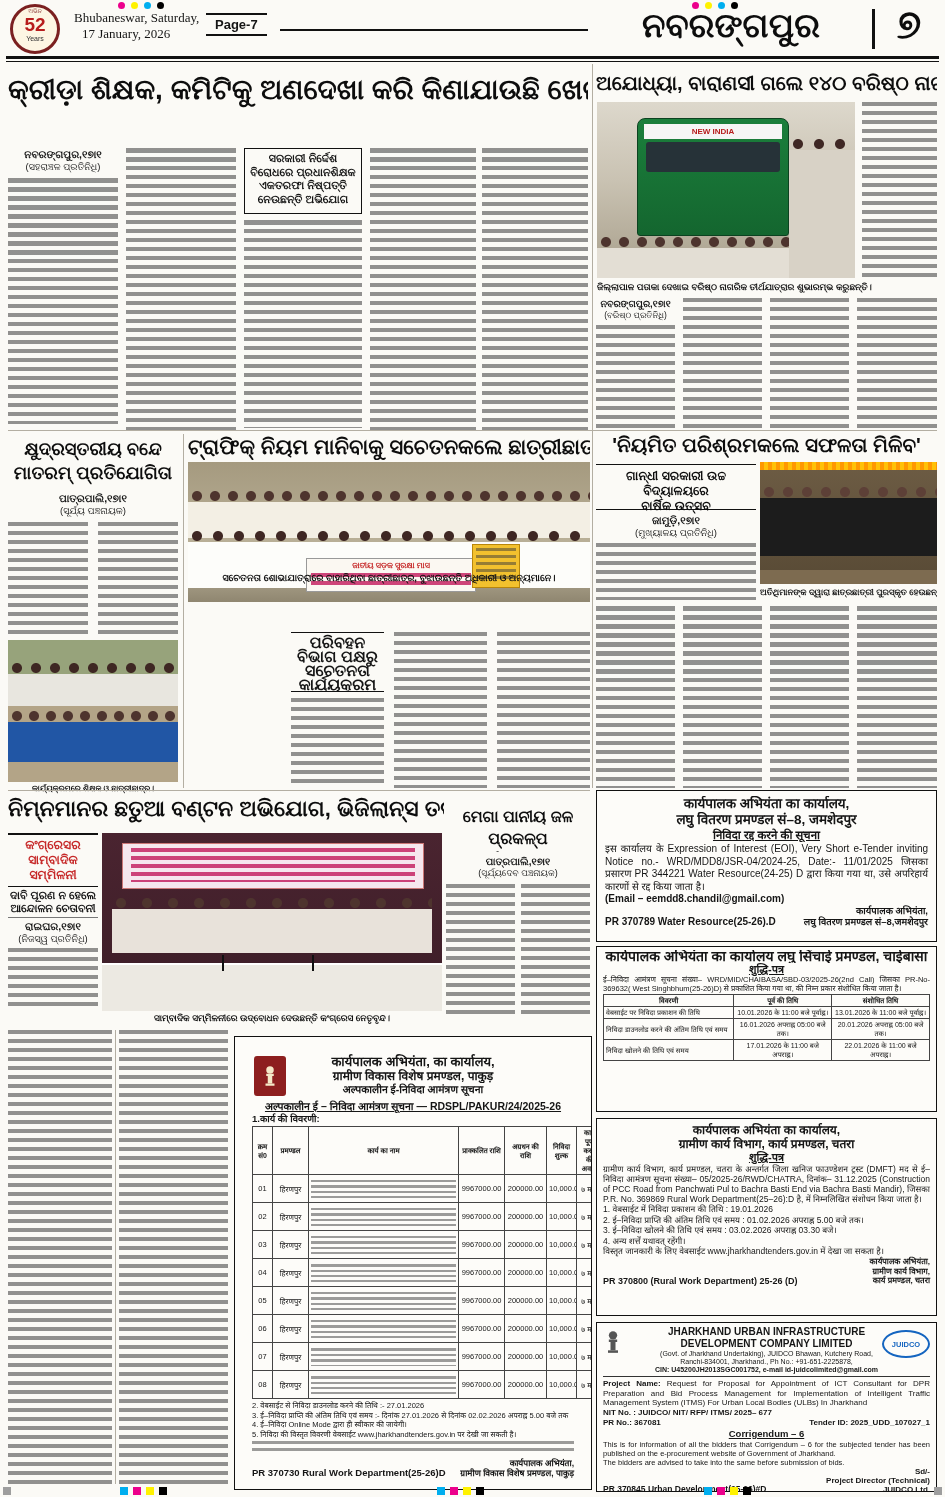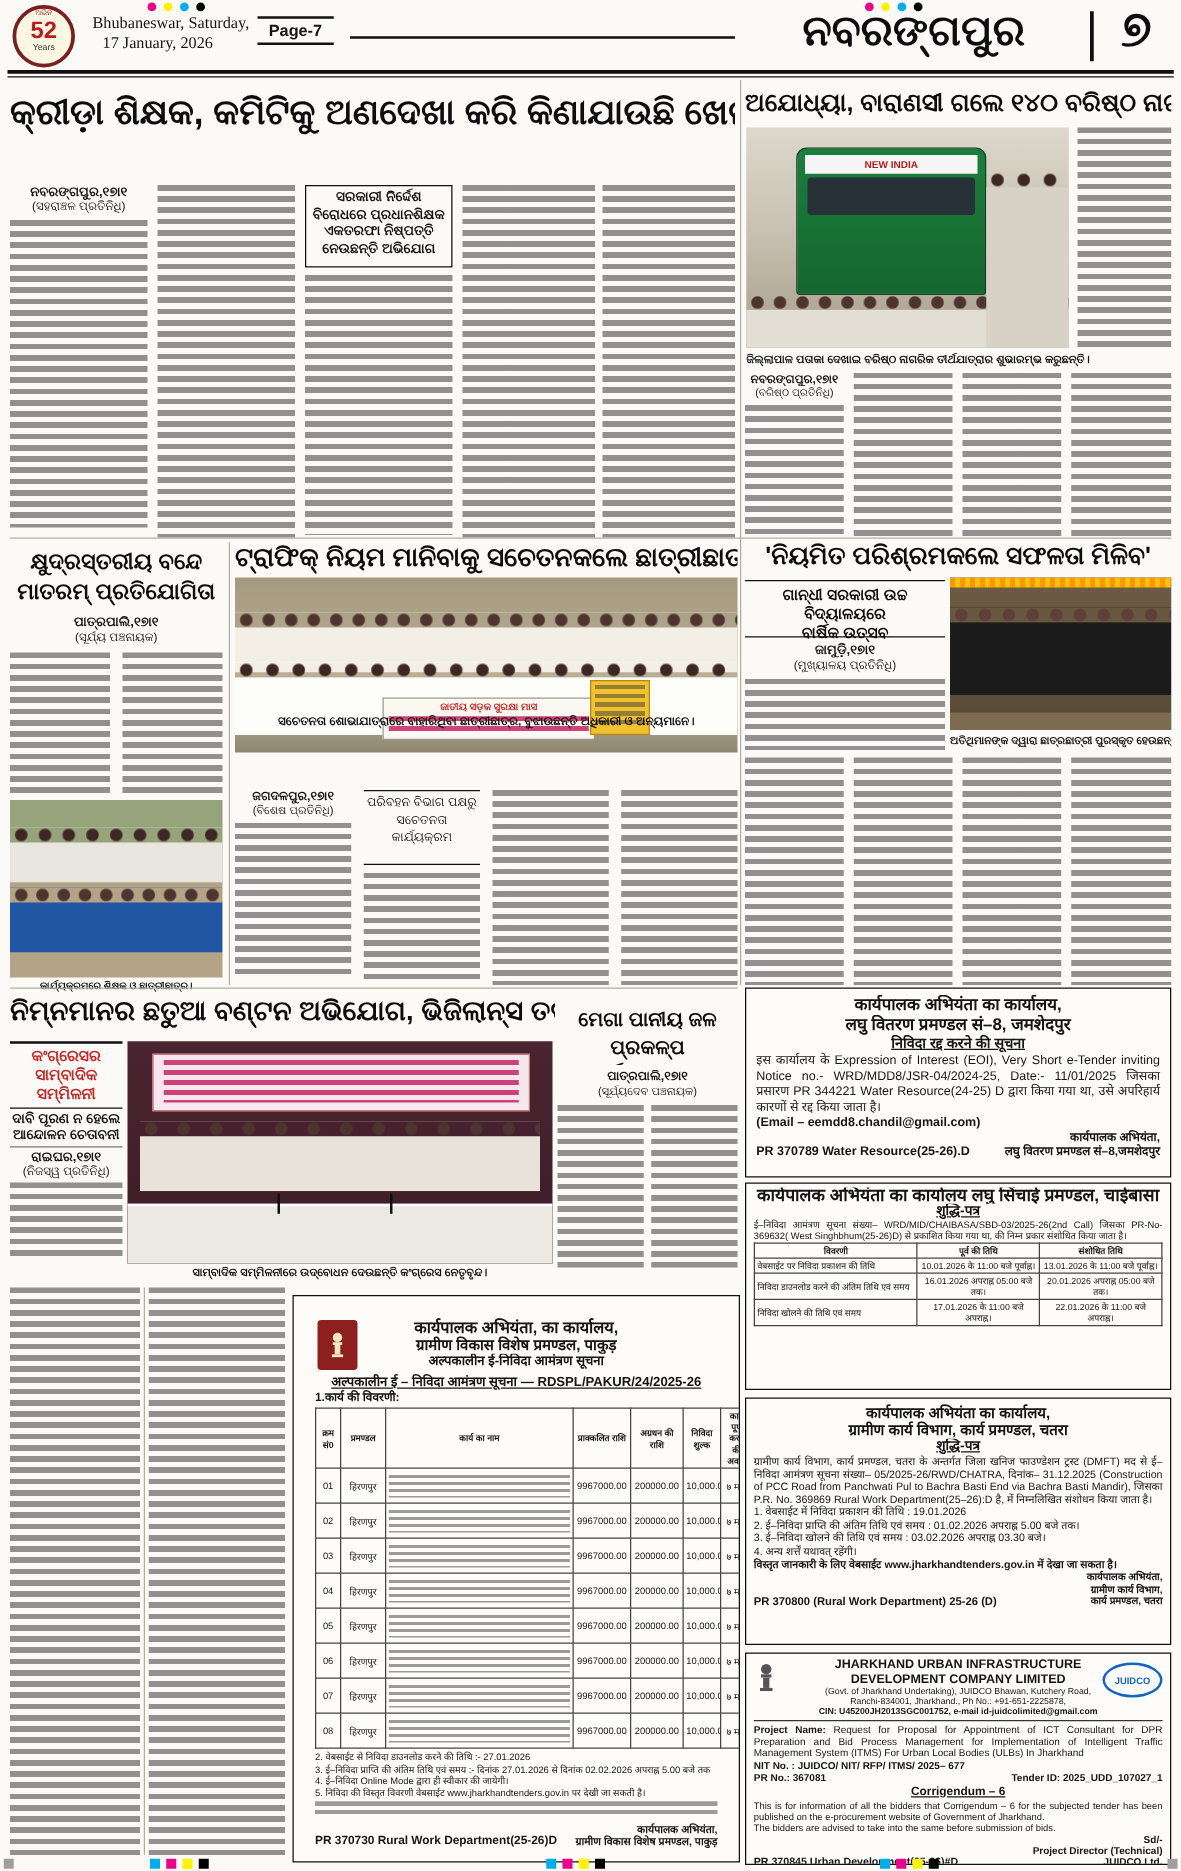--- a/index.html
+++ b/index.html
@@ -129,27 +129,22 @@
     <div class="abs" style="left:118px;top:96px;width:170px;height:34px;background:#fbf8f2;border:1px solid #999;padding:2px 4px;box-sizing:border-box;">
       <div style="font-size:8px;font-weight:bold;color:#c62828;text-align:center;white-space:nowrap;overflow:hidden;">ଜାତୀୟ ସଡ଼କ ସୁରକ୍ଷା ମାସ</div>
       <div class="txr" style="height:12px;margin-top:2px;"></div>
     </div>
     <div class="abs" style="right:70px;top:82px;width:46px;height:42px;background:#f2c12e;border:1px solid #b8860b;">
       <div class="txs" style="height:34px;margin:3px;"></div>
     </div>
   </div>
   <div class="abs cap" style="left:188px;top:572px;width:402px;height:22px;font-size:9.5px;line-height:11px;text-align:center;">ସଚେତନତା ଶୋଭାଯାତ୍ରାରେ ବାହାରିଥିବା ଛାତ୍ରୀଛାତ୍ର, ବୁଝାଉଛନ୍ତି ଅଧିକାରୀ ଓ ଅନ୍ୟମାନେ।</div>
 
-  <div class="abs" style="left:188px;top:632px;width:93px;height:156px;">
-    <div class="dl" style="font-size:10px;">ଜଗଦଳପୁର,୧୭ା୧</div>
-    <div class="cr" style="font-size:9px;">(ବିଶେଷ ପ୍ରତିନିଧି)</div>
-    <div class="tx" style="height:126px;margin-top:4px;"></div>
-  </div>
   <div class="abs" style="left:291px;top:632px;width:93px;height:156px;">
-    <div style="border-top:1.5px solid #111;border-bottom:1.5px solid #111;height:52px;padding:3px 2px;font-weight:normal;font-size:10px;line-height:14px;text-align:center;overflow:hidden;">ପରିବହନ ବିଭାଗ ପକ୍ଷରୁ ସଚେତନତା କାର୍ଯ୍ୟକ୍ରମ</div>
+    <div style="border-top:1.5px solid #111;border-bottom:1.5px solid #111;height:52px;padding:3px 2px;font-weight:bold;font-size:16px;line-height:14px;text-align:center;overflow:hidden;">ପରିବହନ ବିଭାଗ ପକ୍ଷରୁ ସଚେତନତା କାର୍ଯ୍ୟକ୍ରମ</div>
     <div class="tx" style="height:90px;margin-top:6px;"></div>
   </div>
   <div class="abs tx" style="left:394px;top:632px;width:93px;height:156px;"></div>
   <div class="abs tx" style="left:497px;top:632px;width:93px;height:156px;"></div>
 
   <div class="abs hl" style="left:596px;top:433px;width:341px;height:26px;font-size:20px;line-height:25px;text-align:center;">'ନିୟମିତ ପରିଶ୍ରମକଲେ ସଫଳତା ମିଳିବ'</div>
   <div class="abs" style="left:596px;top:464px;width:160px;height:46px;border-top:1.5px solid #111;border-bottom:1.5px solid #111;padding-top:4px;box-sizing:border-box;">
     <div class="hl2" style="font-size:12.5px;line-height:15px;">ଗାନ୍ଧୀ ସରକାରୀ ଉଚ୍ଚ ବିଦ୍ୟାଳୟରେ</div>
     <div class="hl2" style="font-size:12.5px;line-height:15px;">ବାର୍ଷିକ ଉତ୍ସବ</div>
   </div>
@@ -424,21 +419,21 @@
     <div>
 
         <div style="font-size:8.5px;line-height:10.5px;white-space:nowrap;overflow:hidden;">1. वेबसाईट में निविदा प्रकाशन की तिथि : 19.01.2026</div>
 
         <div style="font-size:8.5px;line-height:10.5px;white-space:nowrap;overflow:hidden;">2. ई–निविदा प्राप्ति की अंतिम तिथि एवं समय : 01.02.2026 अपराह्न 5.00 बजे तक।</div>
 
         <div style="font-size:8.5px;line-height:10.5px;white-space:nowrap;overflow:hidden;">3. ई–निविदा खोलने की तिथि एवं समय : 03.02.2026 अपराह्न 03.30 बजे।</div>
 
         <div style="font-size:8.5px;line-height:10.5px;white-space:nowrap;overflow:hidden;">4. अन्य शर्त्तें यथावत् रहेंगी।</div>
       </div>
-    <div style="font-size:8.5px;line-height:10px;font-weight:bold;">विस्तृत जानकारी के लिए वेबसाईट www.jharkhandtenders.gov.in में देखा जा सकता है।</div>
+    <div style="font-size:8.5px;line-height:10px;font-weight:normal;">विस्तृत जानकारी के लिए वेबसाईट www.jharkhandtenders.gov.in में देखा जा सकता है।</div>
     <div style="display:flex;justify-content:space-between;align-items:flex-end;margin-top:1px;">
       <div style="font-weight:bold;font-size:9px;">PR 370800 (Rural Work Department) 25-26 (D)</div>
       <div style="text-align:right;font-size:8px;line-height:9.5px;font-weight:bold;">
         <div>कार्यपालक अभियंता,</div>
         <div>ग्रामीण कार्य विभाग,</div>
         <div>कार्य प्रमण्डल, चतरा</div>
       </div>
     </div>
   </div>
 

